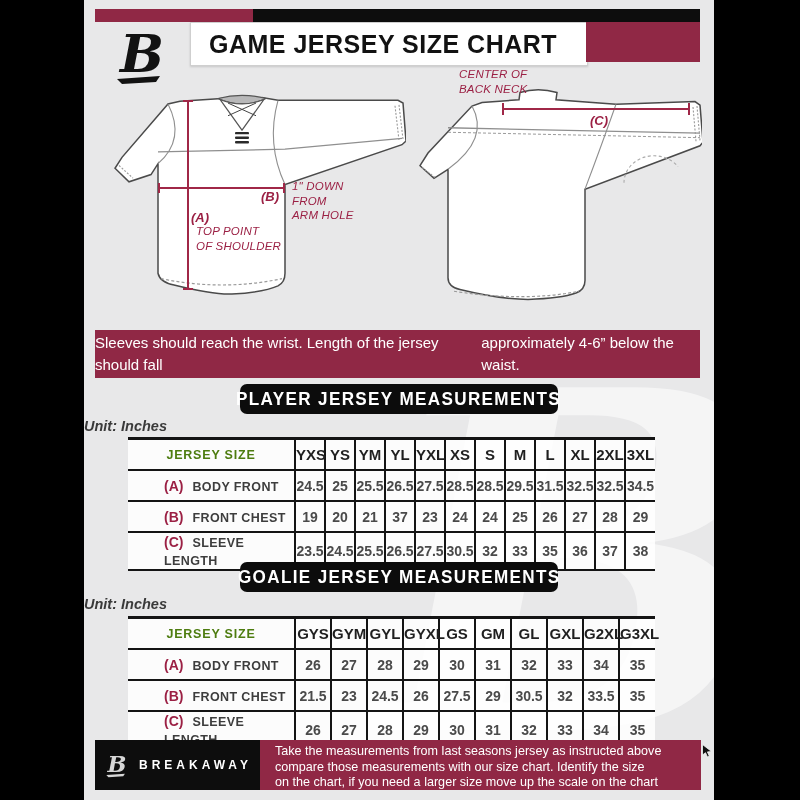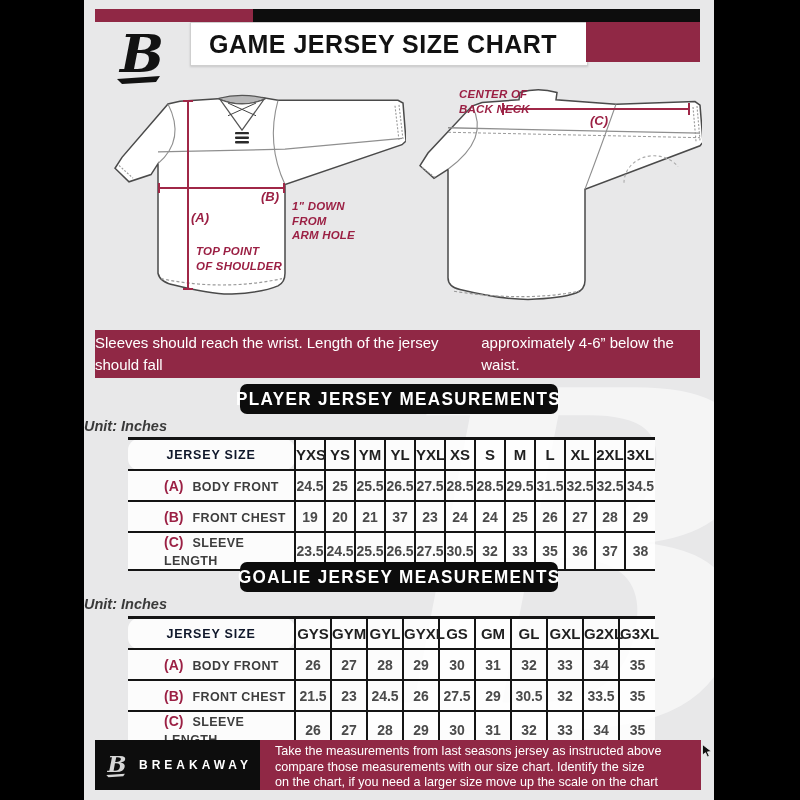--- a/index.html
+++ b/index.html
@@ -26,22 +26,22 @@
   
   .jersey{position:absolute;z-index:1;}
   .jersey path, .jersey line{vector-effect:non-scaling-stroke;}
 
   
   .mline{position:absolute;background:#a02747;z-index:4;}
   .mline.v{width:2px;}
   .mline.h{height:2px;}
   .tick{position:absolute;background:#a02747;}
   .mkey{position:absolute;z-index:5;color:#9b2044;font-weight:800;font-size:13px;font-style:italic;}
-  .mnote{position:absolute;z-index:5;color:#9b2044;font-weight:700;font-size:11.5px;font-style:italic;
-         line-height:14.5px;white-space:pre-line;letter-spacing:.2px;margin-top:20px;}
+  .mnote{position:absolute;z-index:5;color:#9b2044;font-weight:400;font-size:11.5px;font-style:italic;
+         line-height:14.5px;white-space:pre-line;letter-spacing:.2px;}
 
   
   .notice{position:absolute;left:11px;top:330px;width:605px;height:48px;background:#902845;z-index:2;
           display:flex;flex-direction:row;justify-content:center;align-items:center;}
   .notice div{color:#fff;font-size:15px;line-height:22px;font-weight:500;}
 
   
   .section-banner{position:absolute;left:50%;transform:translateX(-50%);width:318px;height:30px;
                   background:#0c0c0c;border-radius:7px;z-index:2;display:flex;align-items:center;justify-content:center;}
   .section-banner span{display:inline-block;color:#fff;font-size:19px;font-weight:800;
@@ -49,21 +49,21 @@
   .unit{position:absolute;left:0;width:526px;text-align:left;z-index:2;
         font-style:italic;font-weight:700;font-size:14.5px;color:#3a3a3a;}
 
   
   .size-table{position:absolute;left:44px;width:527px;border-collapse:collapse;table-layout:fixed;z-index:2;}
   .size-table thead tr{border-top:3px solid #141414;border-bottom:2.5px solid #141414;}
   .size-table tbody tr{border-bottom:2px solid #141414;}
   .size-table th,.size-table td{padding:0;height:29px;text-align:center;vertical-align:middle;
                                 background:rgba(255,255,255,.85);}
   .size-table th+th,.size-table td+td{border-left:2px solid #141414;}
-  .size-table th.label-head{font-size:12.5px;font-weight:600;letter-spacing:.8px;color:#0f172a;border-radius:11px;}
+  .size-table th.label-head{font-size:12.5px;font-weight:600;letter-spacing:.8px;color:#4d7c0f;}
   .size-table th.size-head{font-size:15px;font-weight:700;color:#1f1f1f;}
   .size-table td.val{font-size:14px;font-weight:600;color:#4a4a4a;}
   .size-table td.row-label{text-align:left;padding-left:36px;}
   .size-table td.row-label .key{font-size:14px;font-weight:800;color:#9b2044;margin-right:9px;}
   .size-table td.row-label .lbl{font-size:12.5px;font-weight:700;color:#3d3d3d;letter-spacing:.4px;}
 
   
   .footer-logo-box{position:absolute;left:11px;top:740px;width:165px;height:50px;background:#0d0d0d;z-index:2;
                    display:flex;align-items:center;padding-left:10px;box-sizing:border-box;}
   .footer-logo-box svg{width:26px;height:30px;margin-right:8px;}

